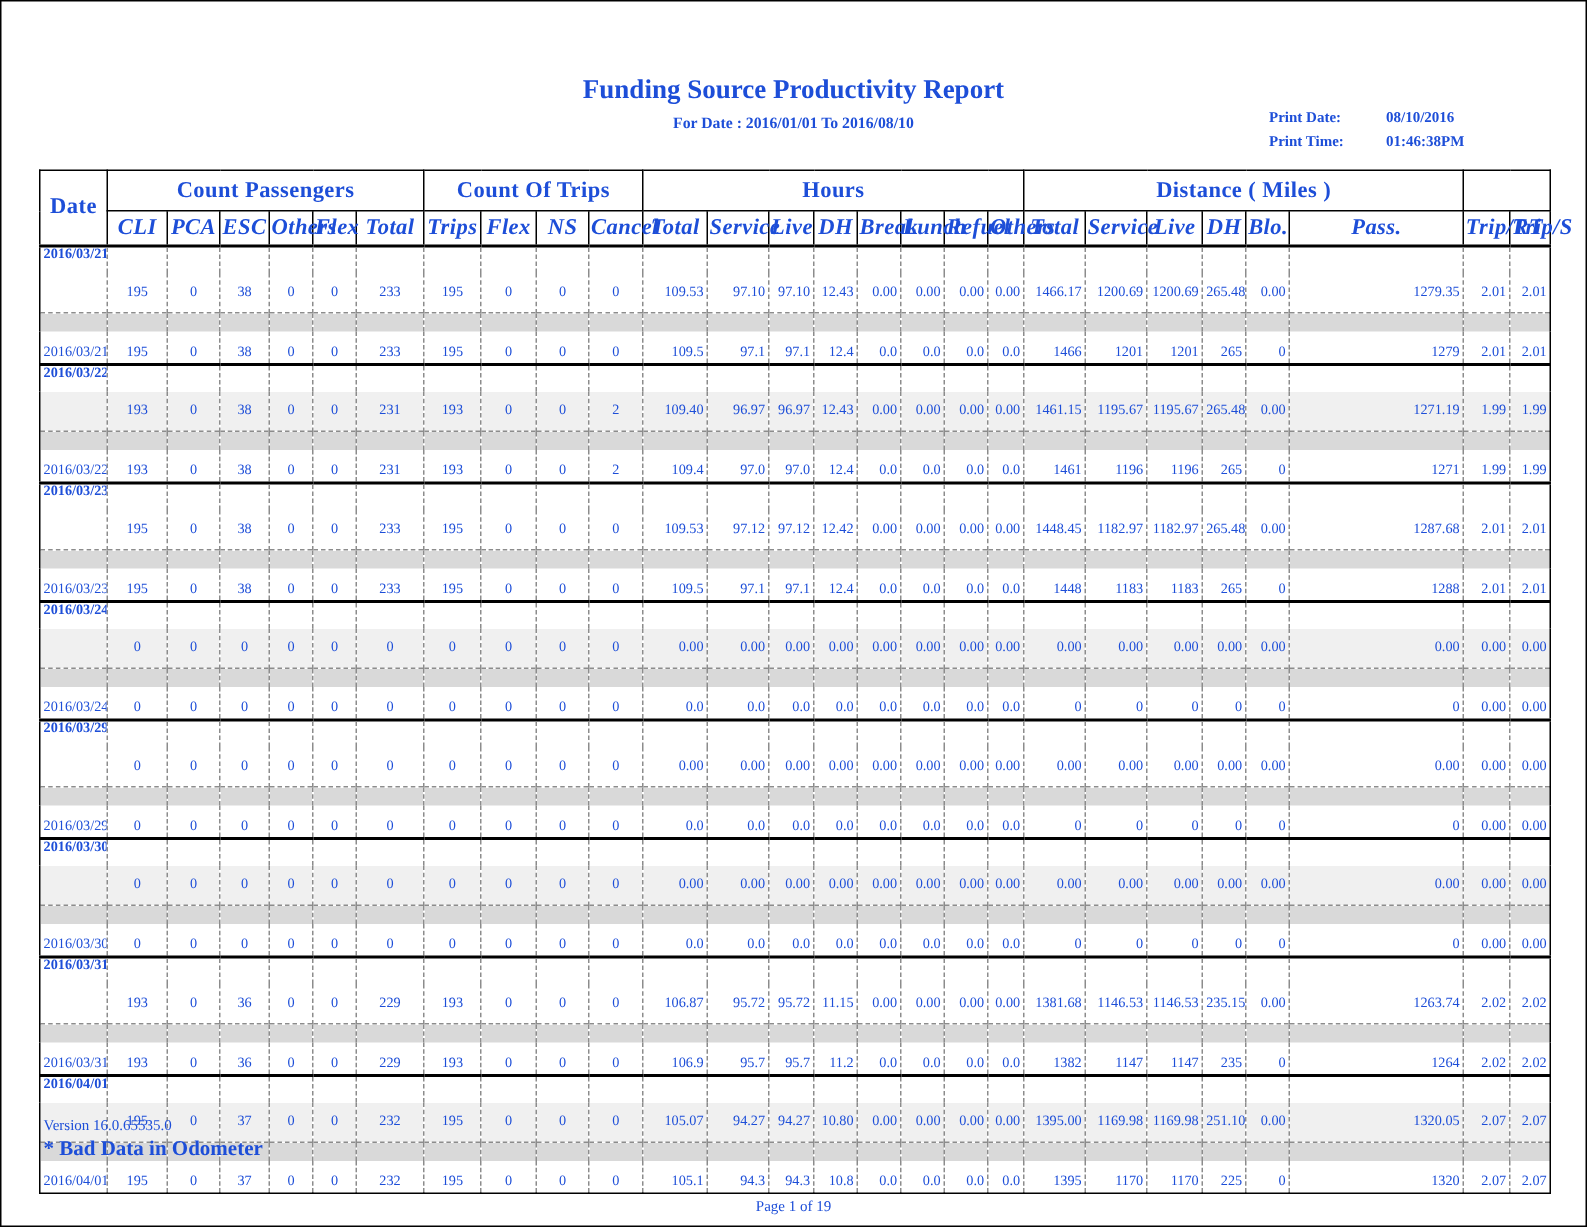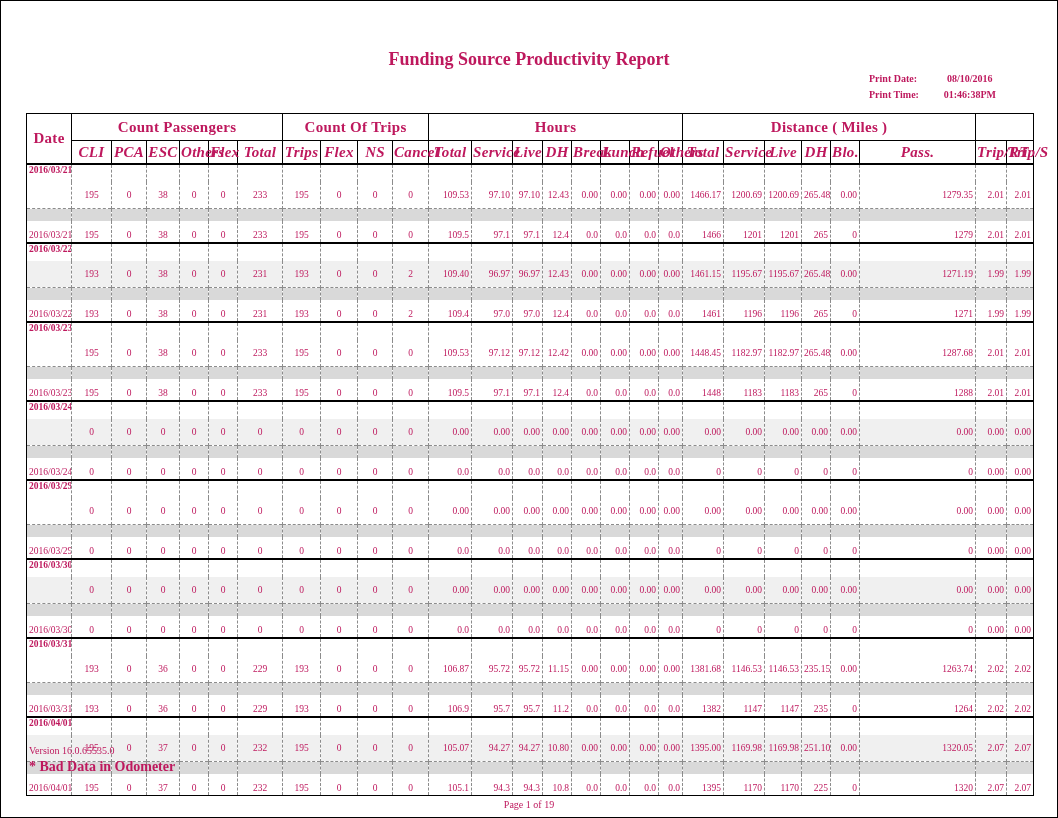--- a/index.html
+++ b/index.html
@@ -2,37 +2,37 @@
 <html><head>
 <meta charset="utf-8">
 <style>
   html,body{margin:0;padding:0;background:#fff;}
   .page{
     position:relative;
     width:1056px;height:816px;
     border:1px solid #000;
     background:#fff;
     font-family:"Liberation Serif", serif;
-    color:#be185d;
+    color:#1d4ed8;
     overflow:hidden;
   }
   .title{
     position:absolute;top:48px;left:0;width:100%;
     text-align:center;font-size:18px;font-weight:bold;
   }
   .subtitle{
     position:absolute;top:76px;left:0;width:100%;
     text-align:center;font-size:10.5px;font-weight:bold;
   }
   .printinfo{
     position:absolute;top:72px;left:845px;width:150px;
     font-size:10px;font-weight:bold;
   }
   .printinfo .row{display:flex;margin-bottom:5px;}
-  .printinfo .lbl{width:78px;margin-left:23px;}
+  .printinfo .lbl{width:78px;}
   .printinfo .val{flex:1;}
   table.report{
     position:absolute;left:25px;top:112px;
     width:1007px;
     border-collapse:collapse;table-layout:fixed;
     border:1.5px solid #000;
   }
   table.report th{
     border:1px solid #000;
     font-size:15px;font-weight:bold;
@@ -71,20 +71,21 @@
   .pagenum{
     position:absolute;left:0;top:778px;width:100%;
     text-align:center;font-size:10px;margin-top:20px;
   }
 </style>
 </head>
 <body>
 
 <div class="page">
   <div class="title">Funding Source Productivity Report</div>
+  <div class="subtitle">For Date : 2016/01/01 To 2016/08/10</div>
 
   <div class="printinfo">
     <div class="row">
       <span class="lbl">Print Date:</span>
       <span class="val">08/10/2016</span>
     </div>
     <div class="row">
       <span class="lbl">Print Time:</span>
       <span class="val">01:46:38PM</span>
     </div>

